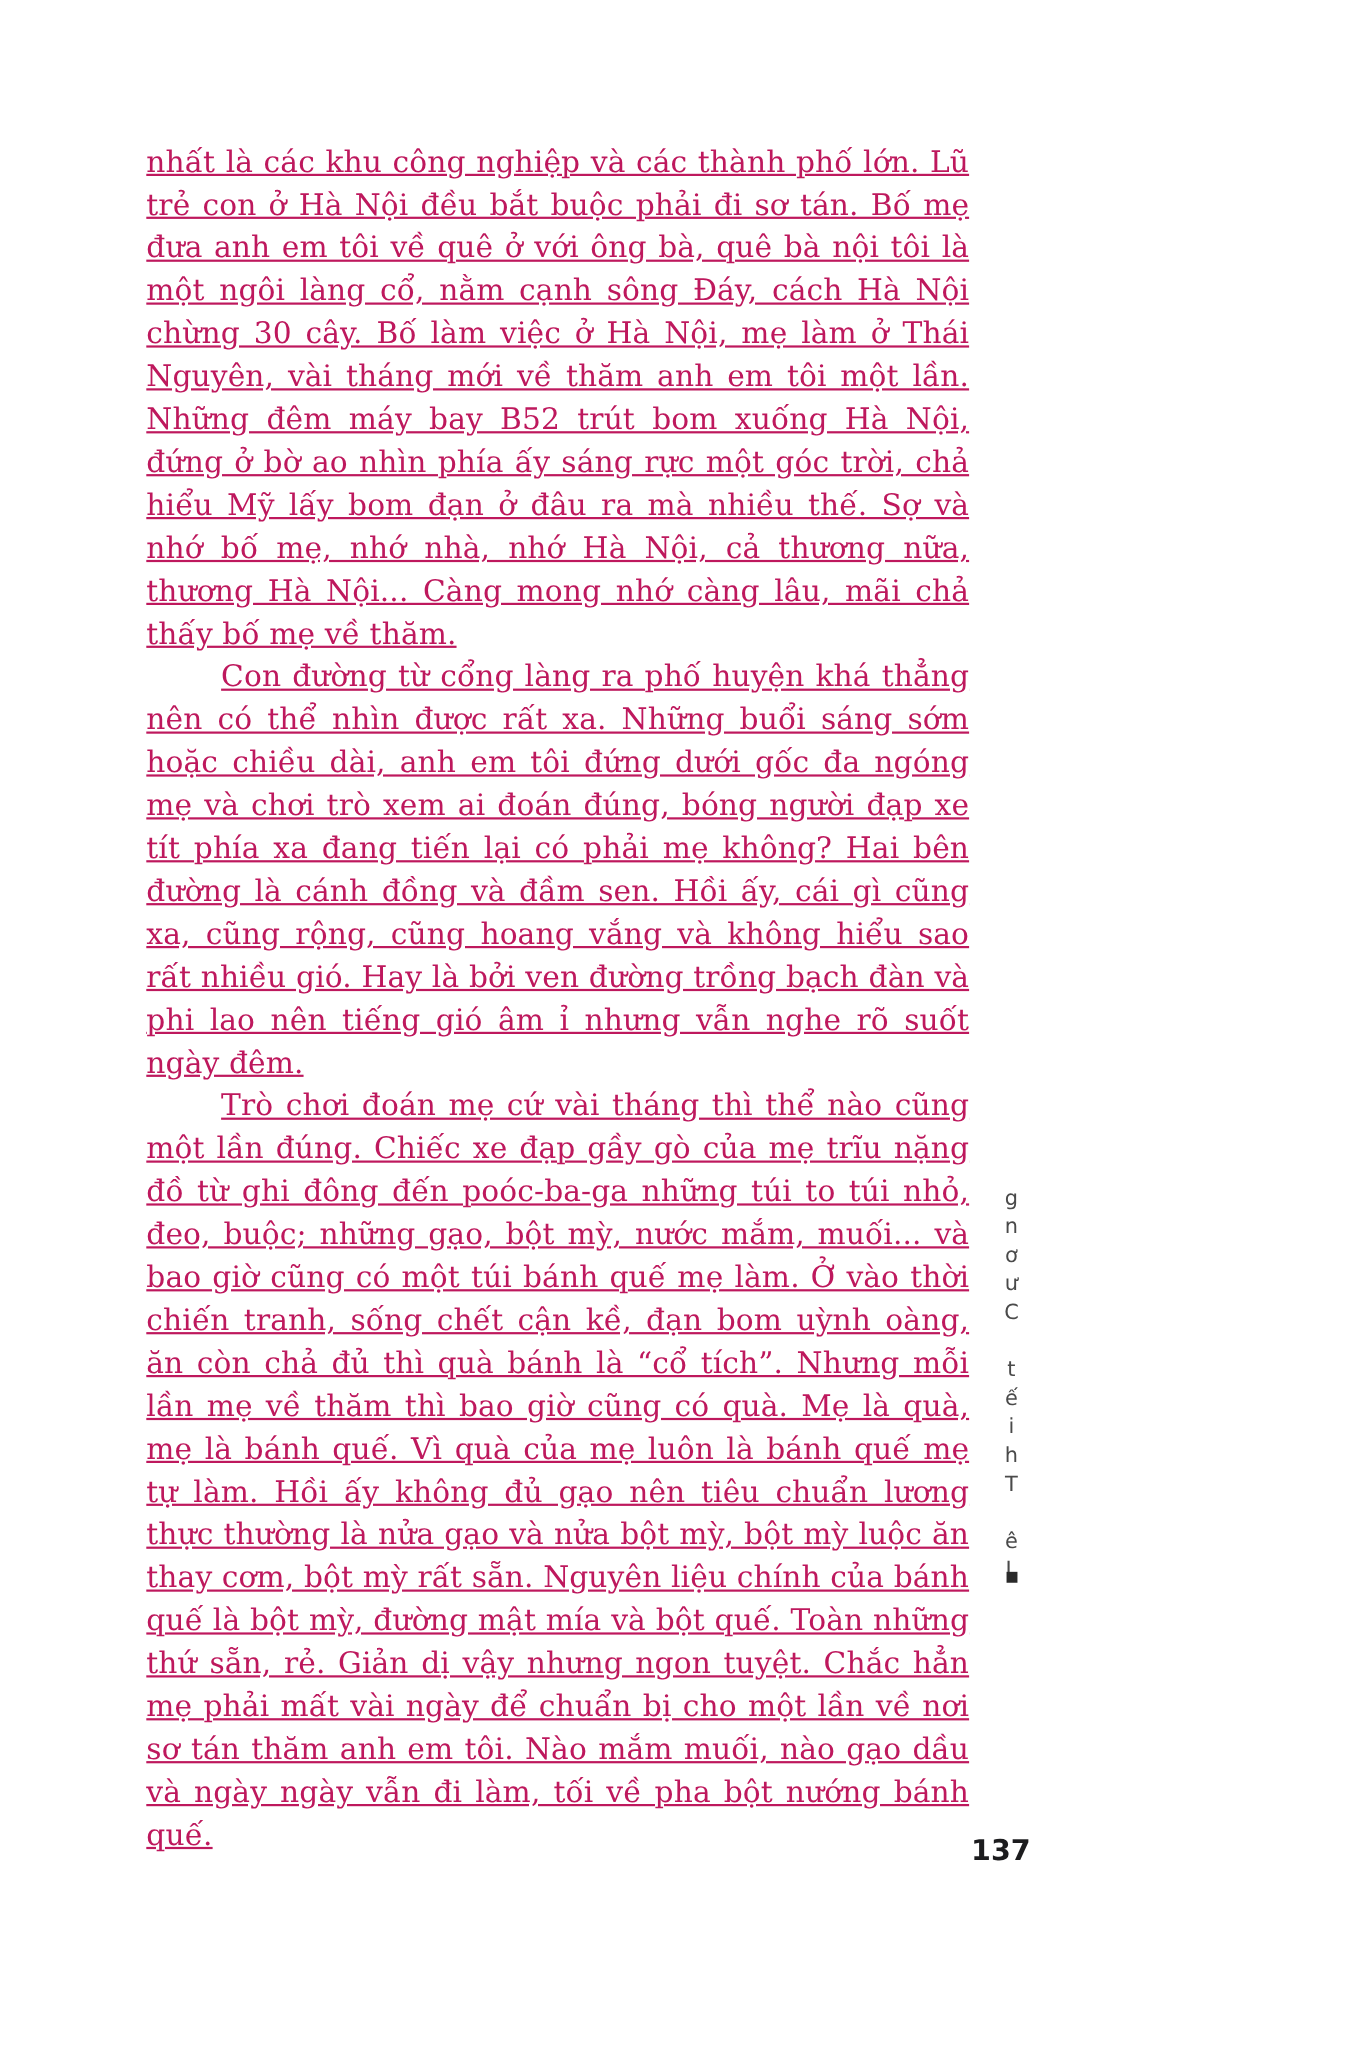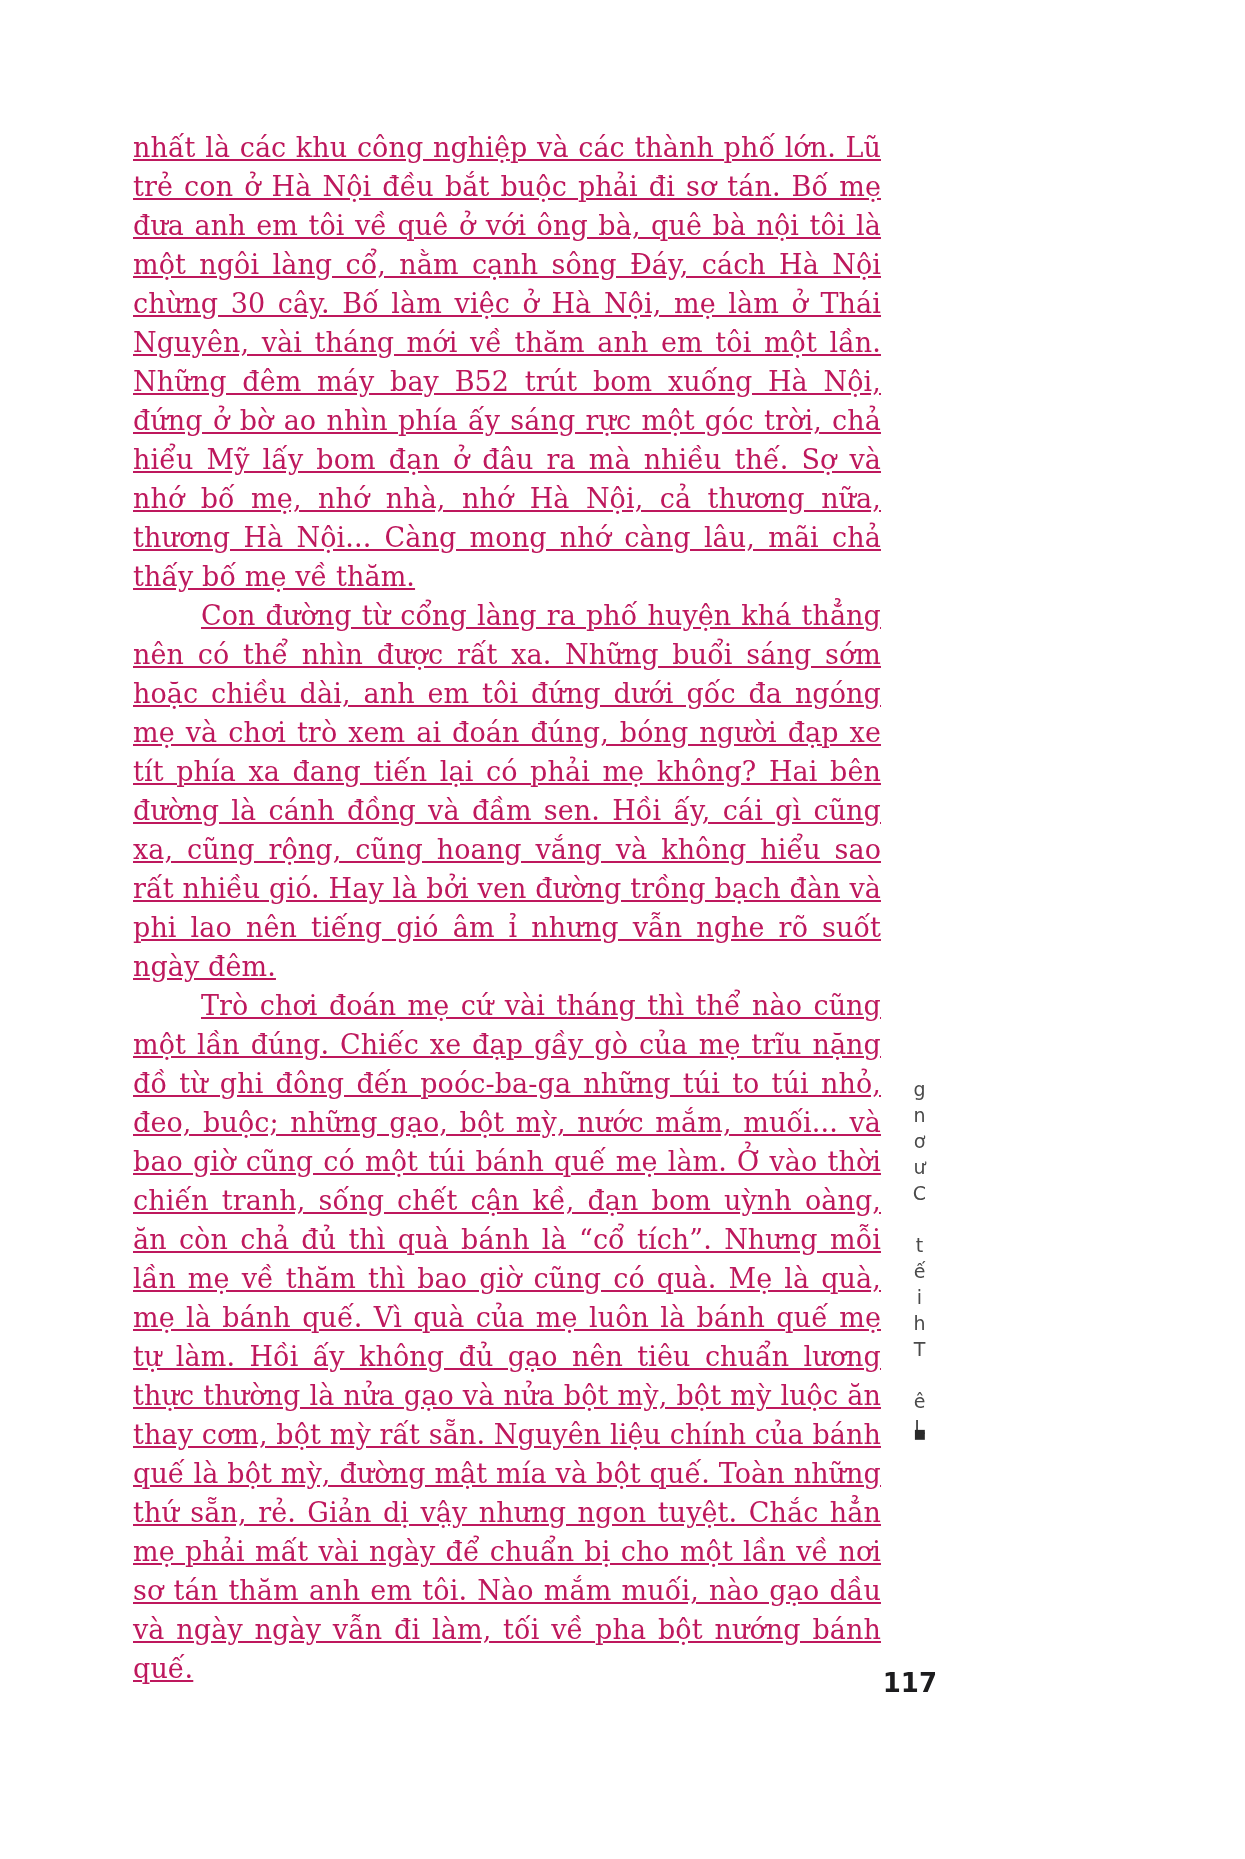--- a/index.html
+++ b/index.html
@@ -91,15 +91,15 @@
 ế
 i
 h
 T
  
 ê
 L</span>
     <span class="square-marker">■</span>
   </aside>
 
-  <div class="page-number">117</div>
+  <div class="page-number">137</div>
 
 </div>
 
 </body></html>

